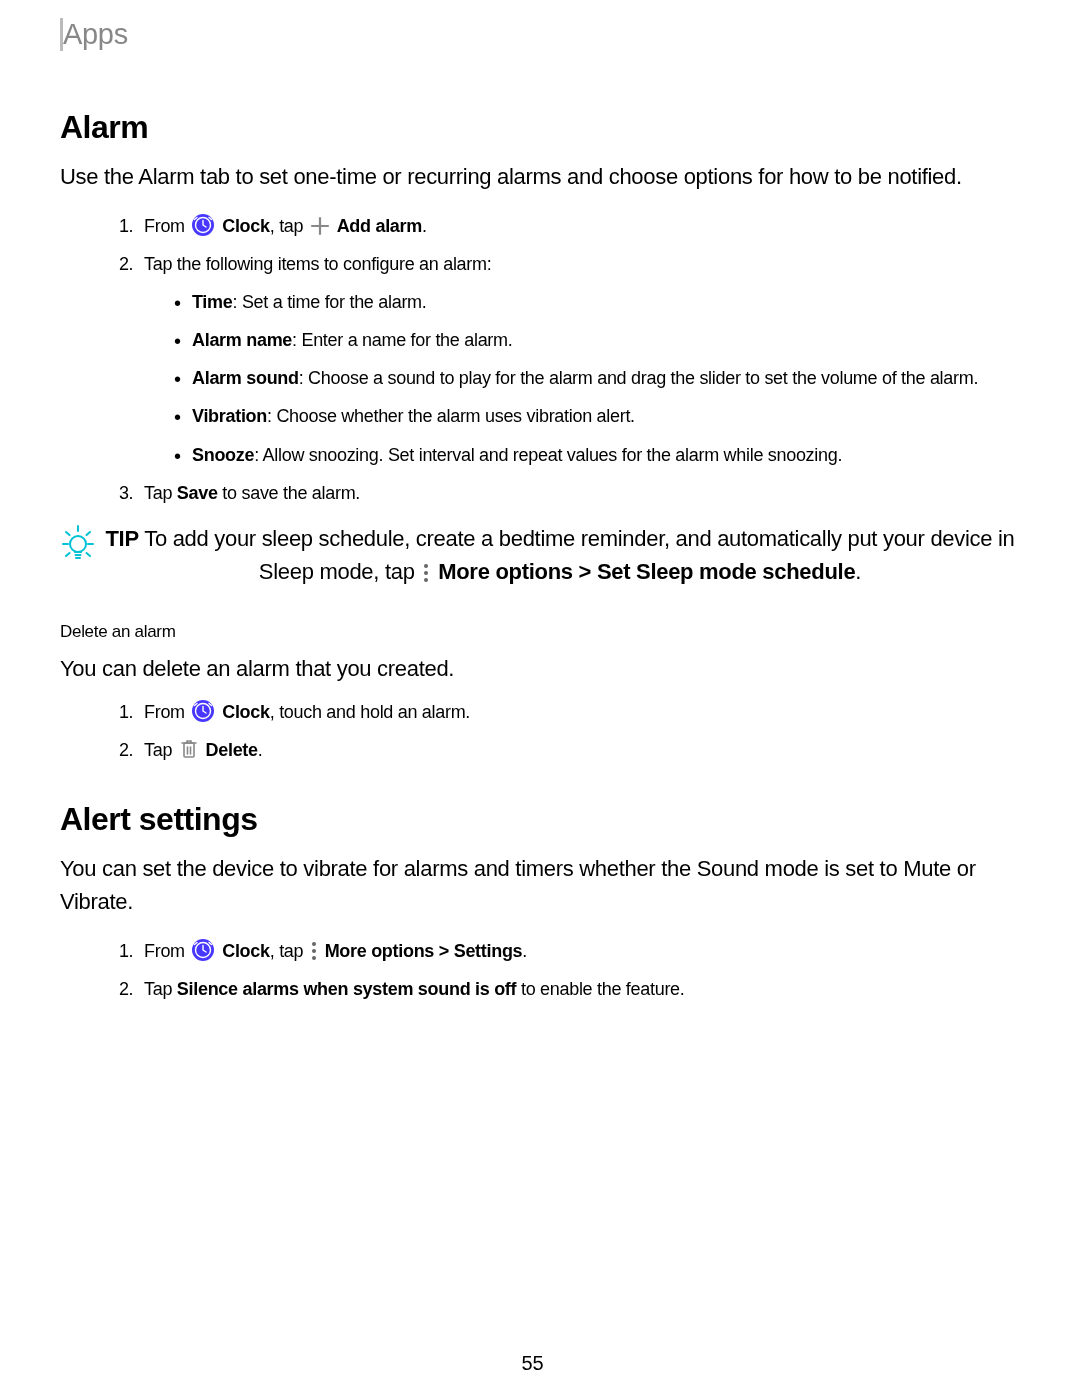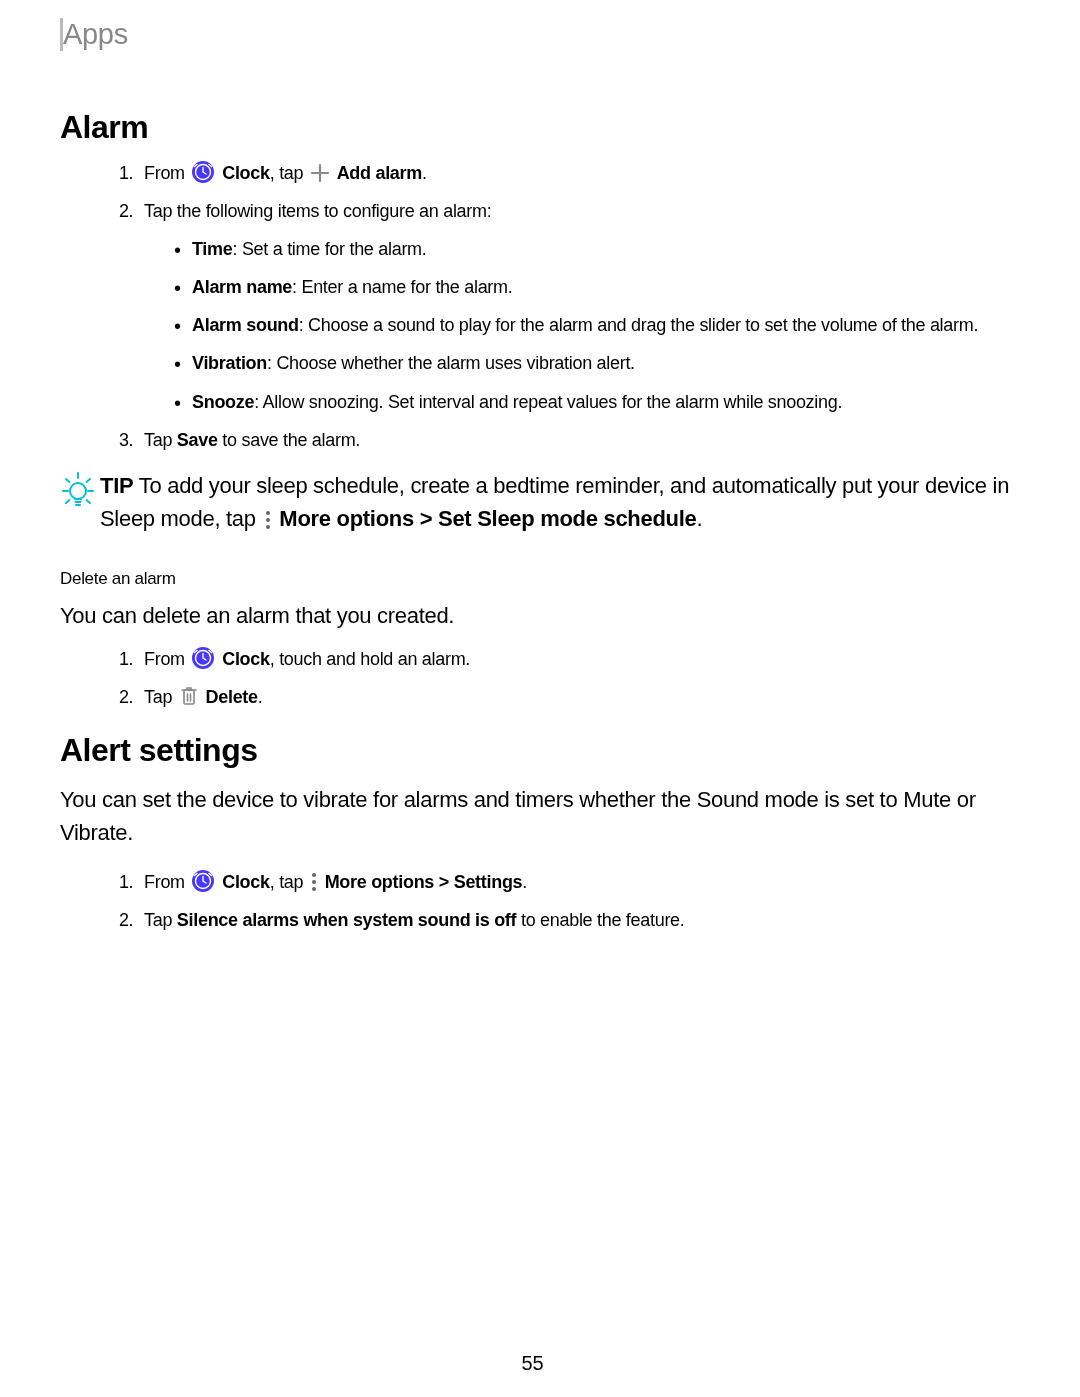--- a/index.html
+++ b/index.html
@@ -79,21 +79,21 @@
     font-size: 22px;
     letter-spacing: -0.3px;
     line-height: 1.5;
   }
   .tip-icon {
     flex: 0 0 auto;
     width: 36px;
     margin-right: 4px;
     color: #00c1d5;
   }
-  .tip-text { flex: 1; }
+  .tip-text { flex: 1; text-align: center; }
   .page-no {
     position: absolute;
     bottom: 22px;
     left: 0;
     right: 15px;
     text-align: center;
     font-size: 20px;
   }
   
   svg { display: block; }
@@ -107,20 +107,21 @@
   }
 </style>
 </head>
 <body>
 
 <div class="page">
 
   <div class="breadcrumb">Apps</div>
 
   <h2 class="section">Alarm</h2>
+  <p class="body">Use the Alarm tab to set one-time or recurring alarms and choose options for how to be notified.</p>
 
   <ol class="steps">
     <li>
       <span>From</span>
       <span class="clock-icon">
         <svg viewBox="0 0 24 24" width="24" height="24">
             <circle cx="12" cy="12" r="11" fill="#4838ff"></circle>
             <circle cx="12" cy="12" r="7.5" fill="none" stroke="#fff" stroke-width="1.4"></circle>
             <path d="M12 12 L12 7.5 M12 12 L15 14" stroke="#fff" stroke-width="1.4" fill="none" stroke-linecap="round"></path>
             <path d="M6 4.5 L3.5 6.5 M18 4.5 L20.5 6.5" stroke="#fff" stroke-width="1.4" stroke-linecap="round"></path>
@@ -202,21 +203,21 @@
               <path d="M8 5 L8 3 L12 3 L12 5"></path>
               <rect x="5" y="5" width="10" height="14" rx="1"></rect>
               <path d="M8.5 9 L8.5 16 M11.5 9 L11.5 16"></path>
             </g>
           </svg>
       </span>
       <span class="bold">Delete</span><span>.</span>
     </li>
   </ol>
 
-  <h2 class="section" style="margin-top:22px;">Alert settings</h2>
+  <h2 class="section" style="margin-top:38px;">Alert settings</h2>
   <p class="body">You can set the device to vibrate for alarms and timers whether the Sound mode is set to Mute or Vibrate.</p>
   <ol class="steps">
     <li>
       <span>From</span>
       <span class="clock-icon">
         <svg viewBox="0 0 24 24" width="24" height="24">
             <circle cx="12" cy="12" r="11" fill="#4838ff"></circle>
             <circle cx="12" cy="12" r="7.5" fill="none" stroke="#fff" stroke-width="1.4"></circle>
             <path d="M12 12 L12 7.5 M12 12 L15 14" stroke="#fff" stroke-width="1.4" fill="none" stroke-linecap="round"></path>
             <path d="M6 4.5 L3.5 6.5 M18 4.5 L20.5 6.5" stroke="#fff" stroke-width="1.4" stroke-linecap="round"></path>

